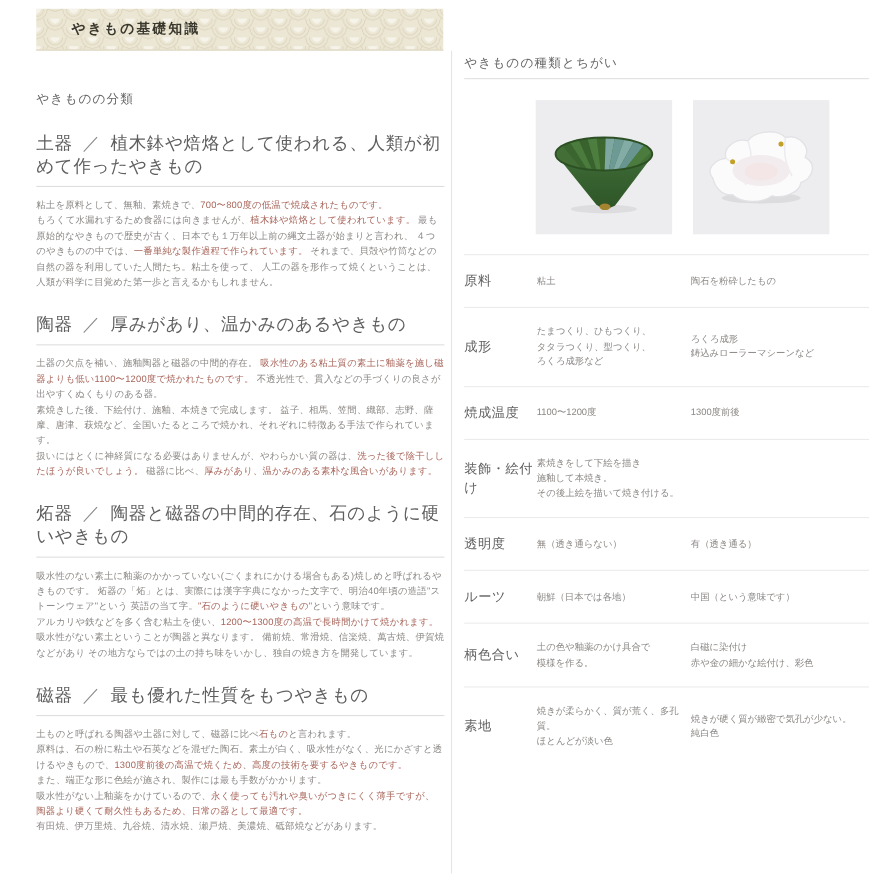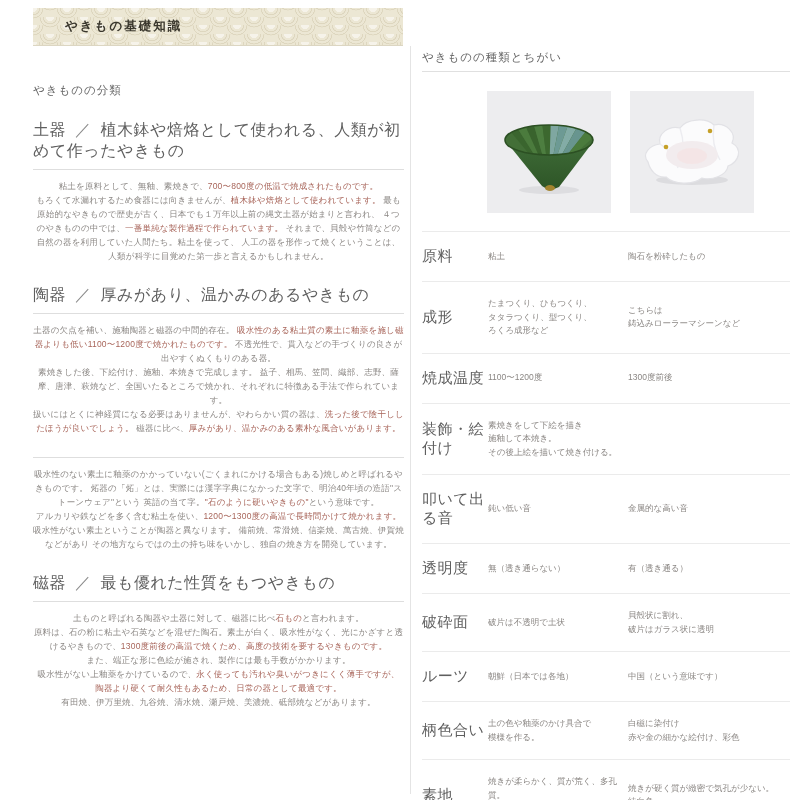--- a/index.html
+++ b/index.html
@@ -27,32 +27,32 @@
   .left-col{position:absolute;left:33px;top:58px;width:371px;margin-top:25px;}
   .right-col{position:absolute;left:422px;top:50px;width:368px;}
   .col-heading{font-size:11.5px;color:#666;letter-spacing:1px;margin:0 0 4px 0;font-weight:normal;}
   .rule{height:0;border-top:1px solid #e0e0e0;margin:6px 0 0 0;}
   
   .section{margin-top:22px;}
   .sec-head{font-size:16px;color:#5f5f5f;letter-spacing:.5px;}
   .sec-head .slash{margin:0 9px;color:#8a8a8a;}
   .sec-body{
     margin:9px 0 0 0;font-size:8.5px;line-height:14px;color:#8b8784;
-    white-space:pre-wrap;letter-spacing:.2px;text-align:center;
+    white-space:pre-wrap;letter-spacing:.2px;
   }
   .sec-body .red{color:#a8655a;}
   .sec-rule{border-top:1px solid #dedede;margin-top:7px;}
   
   .img-row{margin:19px 0 0 65px;display:flex;gap:19px;}
   .img-box{width:124px;height:122px;background:#ededef;display:flex;align-items:center;justify-content:center;}
   
   .cmp-table{margin-top:18px;}
   .t-row{display:grid;grid-template-columns:66px 140px 1fr;border-top:1px solid #ebebeb;
     padding:15px 0;align-items:center;}
-  .t-label{font-size:15px;color:#5f5f5f;letter-spacing:.5px;}
+  .t-label{font-size:12px;color:#5f5f5f;letter-spacing:.5px;}
   .t-cell{font-size:8.5px;line-height:13.5px;color:#8b8784;white-space:pre-line;padding-right:6px;}
 </style>
 </head>
 <body>
 
 <div class="banner">
   <span class="banner-title">やきもの基礎知識</span>
 </div>
 
 <div class="v-divider"></div>
@@ -67,20 +67,21 @@
 もろくて水漏れするため食器には向きませんが、</span><span class="red">植木鉢や焙烙として使われています。</span><span> 最も原始的なやきもので歴史が古く、日本でも１万年以上前の縄文土器が始まりと言われ、 ４つのやきものの中では、</span><span class="red">一番単純な製作過程で作られています。</span><span> それまで、貝殻や竹筒などの自然の器を利用していた人間たち。粘土を使って、 人工の器を形作って焼くということは、人類が科学に目覚めた第一歩と言えるかもしれません。</span></p>
       </div>
       <div class="section">
         <div class="sec-head"><span>陶器</span><span class="slash">／</span><span>厚みがあり、温かみのあるやきもの</span></div>
         <div class="rule sec-rule"></div>
         <p class="sec-body"><span>土器の欠点を補い、施釉陶器と磁器の中間的存在。 </span><span class="red">吸水性のある粘土質の素土に釉薬を施し磁器よりも低い1100〜1200度で焼かれたものです。</span><span> 不透光性で、貫入などの手づくりの良さが出やすくぬくもりのある器。
 素焼きした後、下絵付け、施釉、本焼きで完成します。 益子、相馬、笠間、織部、志野、薩摩、唐津、萩焼など、全国いたるところで焼かれ、それぞれに特徴ある手法で作られています。
 扱いにはとくに神経質になる必要はありませんが、やわらかい質の器は、</span><span class="red">洗った後で陰干ししたほうが良いでしょう。</span><span> 磁器に比べ、</span><span class="red">厚みがあり、温かみのある素朴な風合いがあります。</span></p>
       </div>
       <div class="section">
+        <div class="sec-head"><span>炻器</span><span class="slash">／</span><span>陶器と磁器の中間的存在、石のように硬いやきもの</span></div>
         <div class="rule sec-rule"></div>
         <p class="sec-body"><span>吸水性のない素土に釉薬のかかっていない(ごくまれにかける場合もある)焼しめと呼ばれるやきものです。 炻器の「炻」とは、実際には漢字字典になかった文字で、明治40年頃の造語"ストーンウェア"という 英語の当て字。</span><span class="red">"石のように硬いやきもの"</span><span>という意味です。
 アルカリや鉄などを多く含む粘土を使い、</span><span class="red">1200〜1300度の高温で長時間かけて焼かれます。</span><span>
 吸水性がない素土ということが陶器と異なります。 備前焼、常滑焼、信楽焼、萬古焼、伊賀焼などがあり その地方ならではの土の持ち味をいかし、独自の焼き方を開発しています。</span></p>
       </div>
       <div class="section">
         <div class="sec-head"><span>磁器</span><span class="slash">／</span><span>最も優れた性質をもつやきもの</span></div>
         <div class="rule sec-rule"></div>
         <p class="sec-body"><span>土ものと呼ばれる陶器や土器に対して、磁器に比べ</span><span class="red">石もの</span><span>と言われます。
 原料は、石の粉に粘土や石英などを混ぜた陶石。素土が白く、吸水性がなく、光にかざすと透けるやきもので、</span><span class="red">1300度前後の高温で焼くため、高度の技術を要するやきものです。</span><span>
@@ -143,49 +144,38 @@
       <div class="t-row">
         <div class="t-label">原料</div>
         <div class="t-cell">粘土</div>
         <div class="t-cell">陶石を粉砕したもの</div>
       </div>
       <div class="t-row">
         <div class="t-label">成形</div>
         <div class="t-cell">たまつくり、ひもつくり、
 タタラつくり、型つくり、
 ろくろ成形など</div>
-        <div class="t-cell">こちらは
+        <div class="t-cell">ろくろ成形
 鋳込みローラーマシーンなど</div>
       </div>
       <div class="t-row">
         <div class="t-label">焼成温度</div>
         <div class="t-cell">1100〜1200度</div>
         <div class="t-cell">1300度前後</div>
       </div>
       <div class="t-row">
         <div class="t-label">装飾・絵付け</div>
         <div class="t-cell">素焼きをして下絵を描き
 施釉して本焼き。
 その後上絵を描いて焼き付ける。</div>
       </div>
       <div class="t-row">
-        <div class="t-label">叩いて出る音</div>
-        <div class="t-cell">鈍い低い音</div>
-        <div class="t-cell">金属的な高い音</div>
-      </div>
-      <div class="t-row">
         <div class="t-label">透明度</div>
         <div class="t-cell">無（透き通らない）</div>
         <div class="t-cell">有（透き通る）</div>
-      </div>
-      <div class="t-row">
-        <div class="t-label">破砕面</div>
-        <div class="t-cell">破片は不透明で土状</div>
-        <div class="t-cell">貝殻状に割れ、
-破片はガラス状に透明</div>
       </div>
       <div class="t-row">
         <div class="t-label">ルーツ</div>
         <div class="t-cell">朝鮮（日本では各地）</div>
         <div class="t-cell">中国（という意味です）</div>
       </div>
       <div class="t-row">
         <div class="t-label">柄色合い</div>
         <div class="t-cell">土の色や釉薬のかけ具合で
 模様を作る。</div>

